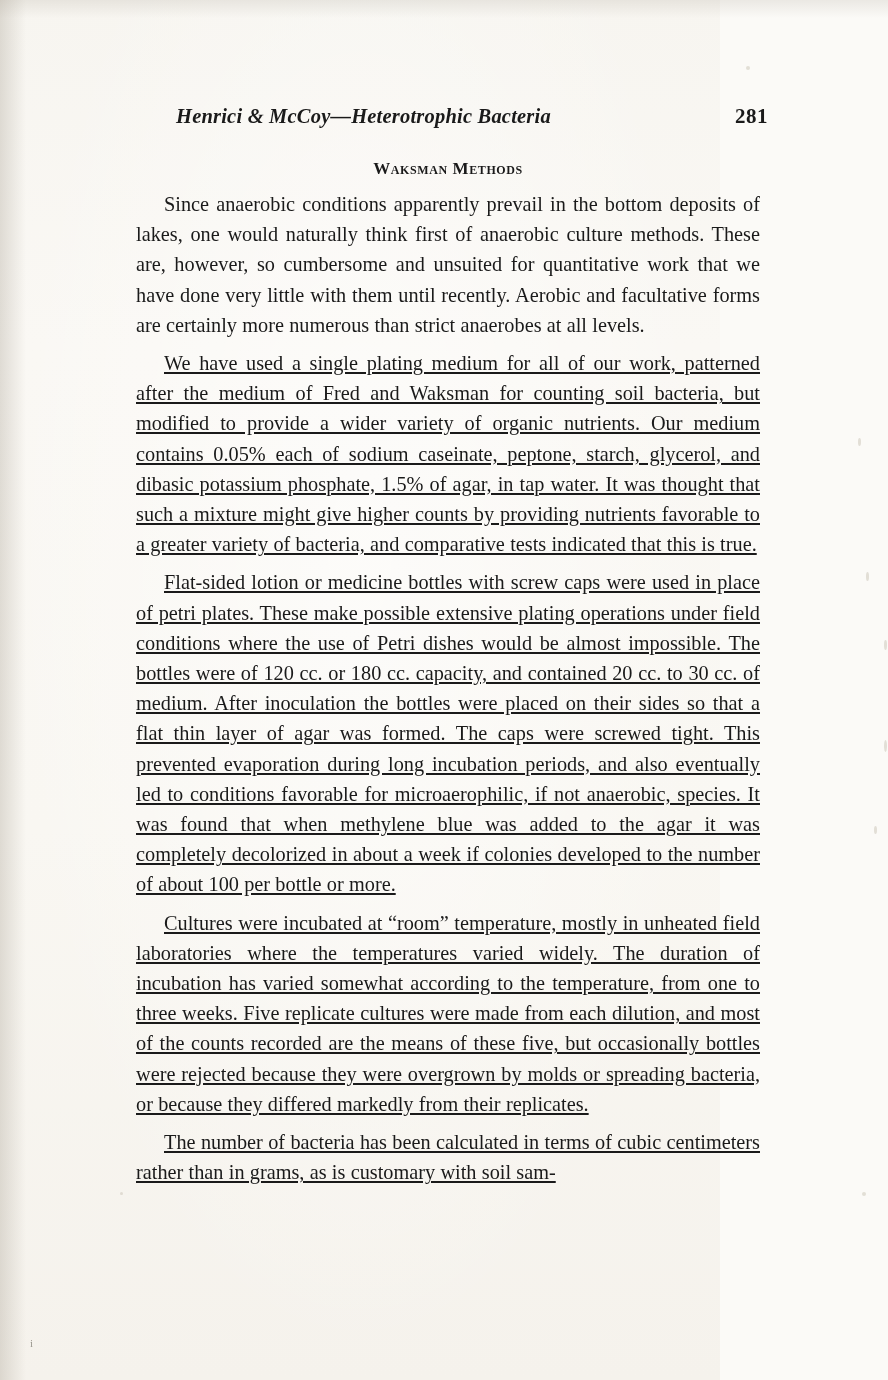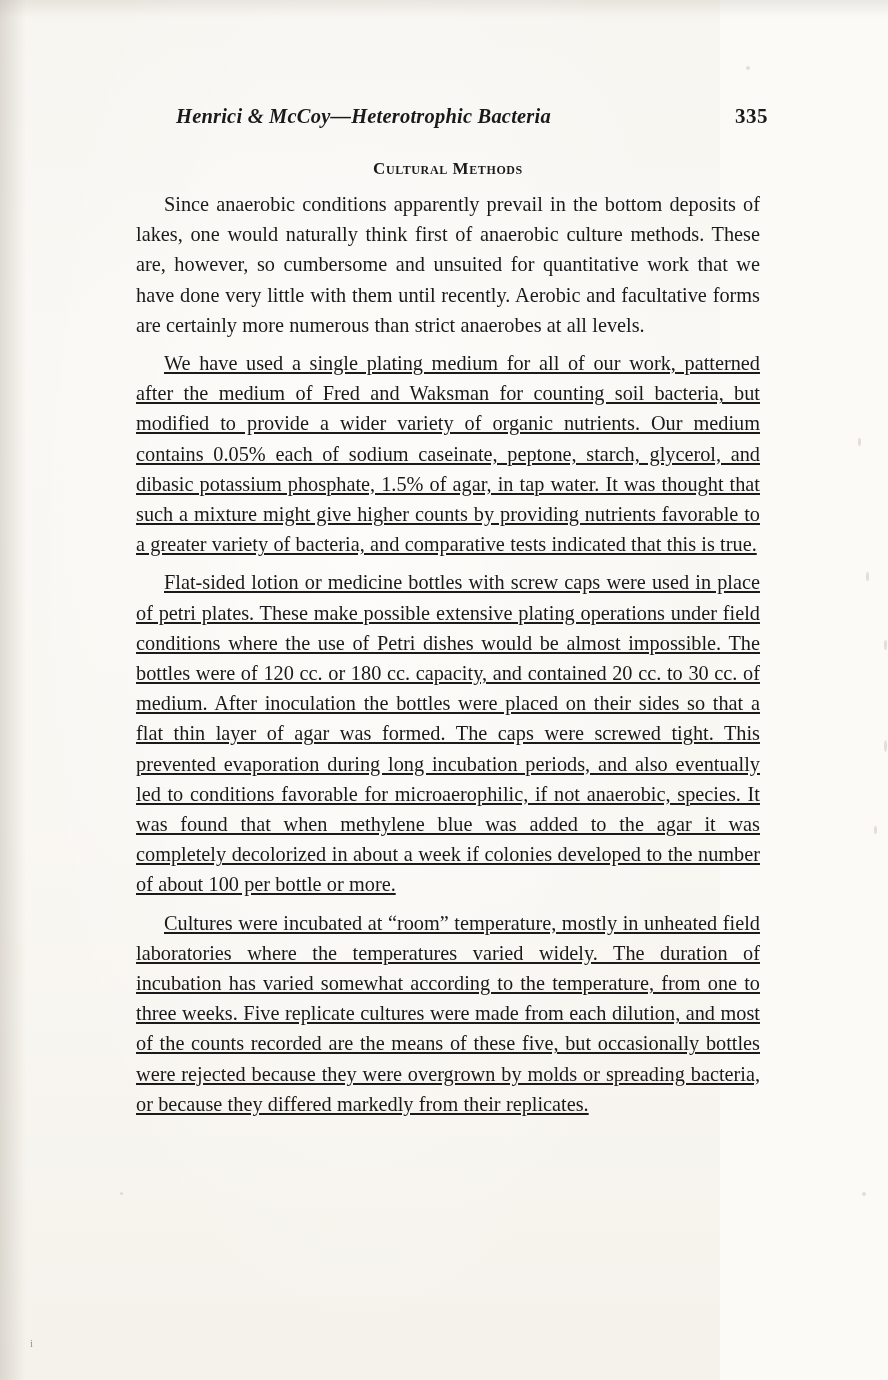--- a/index.html
+++ b/index.html
@@ -111,26 +111,27 @@
   <div class="speck" style="left:884px; top:640px; width:3px; height:10px;"></div>
   <div class="speck" style="left:884px; top:740px; width:3px; height:12px;"></div>
   <div class="speck" style="left:874px; top:826px; width:3px; height:8px;"></div>
   <div class="speck" style="left:862px; top:1192px; width:4px; height:4px;"></div>
   <div class="speck" style="left:120px; top:1192px; width:3px; height:3px;"></div>
 
   <div class="content">
 
     <div class="running-head">
       <div class="rh-title">Henrici &amp; McCoy—Heterotrophic Bacteria</div>
-      <div class="rh-page">335</div>
+      <div class="rh-page">281</div>
     </div>
 
-    <h2 class="section-head">Cultural Methods</h2>
+    <h2 class="section-head">Waksman Methods</h2>
 
     <p class="para">Since anaerobic conditions apparently prevail in the bottom deposits of lakes, one would naturally think first of anaerobic culture methods.  These are, however, so cumbersome and unsuited for quantitative work that we have done very little with them until recently.  Aerobic and facultative forms are certainly more numerous than strict anaerobes at all levels.</p>
     <p class="para">We have used a single plating medium for all of our work, patterned after the medium of Fred and Waksman for counting soil bacteria, but modified to provide a wider variety of organic nutrients.  Our medium contains 0.05% each of sodium caseinate, peptone, starch, glycerol, and dibasic potassium phosphate, 1.5% of agar, in tap water.  It was thought that such a mixture might give higher counts by providing nutrients favorable to a greater variety of bacteria, and comparative tests indicated that this is true.</p>
     <p class="para">Flat-sided lotion or medicine bottles with screw caps were used in place of petri plates.  These make possible extensive plating operations under field conditions where the use of Petri dishes would be almost impossible.  The bottles were of 120 cc. or 180 cc. capacity, and contained 20 cc. to 30 cc. of medium. After inoculation the bottles were placed on their sides so that a flat thin layer of agar was formed.  The caps were screwed tight.  This prevented evaporation during long incubation periods, and also eventually led to conditions favorable for microaerophilic, if not anaerobic, species.  It was found that when methylene blue was added to the agar it was completely decolorized in about a week if colonies developed to the number of about 100 per bottle or more.</p>
     <p class="para">Cultures were incubated at “room” temperature, mostly in unheated field laboratories where the temperatures varied widely. The duration of incubation has varied somewhat according to the temperature, from one to three weeks.  Five replicate cultures were made from each dilution, and most of the counts recorded are the means of these five, but occasionally bottles were rejected because they were overgrown by molds or spreading bacteria, or because they differed markedly from their replicates.</p>
+    <p class="para">The number of bacteria has been calculated in terms of cubic centimeters rather than in grams, as is customary with soil sam-</p>
 
   </div>
 
   <div class="footmark">i</div>
 </div>
 
 </body></html>

